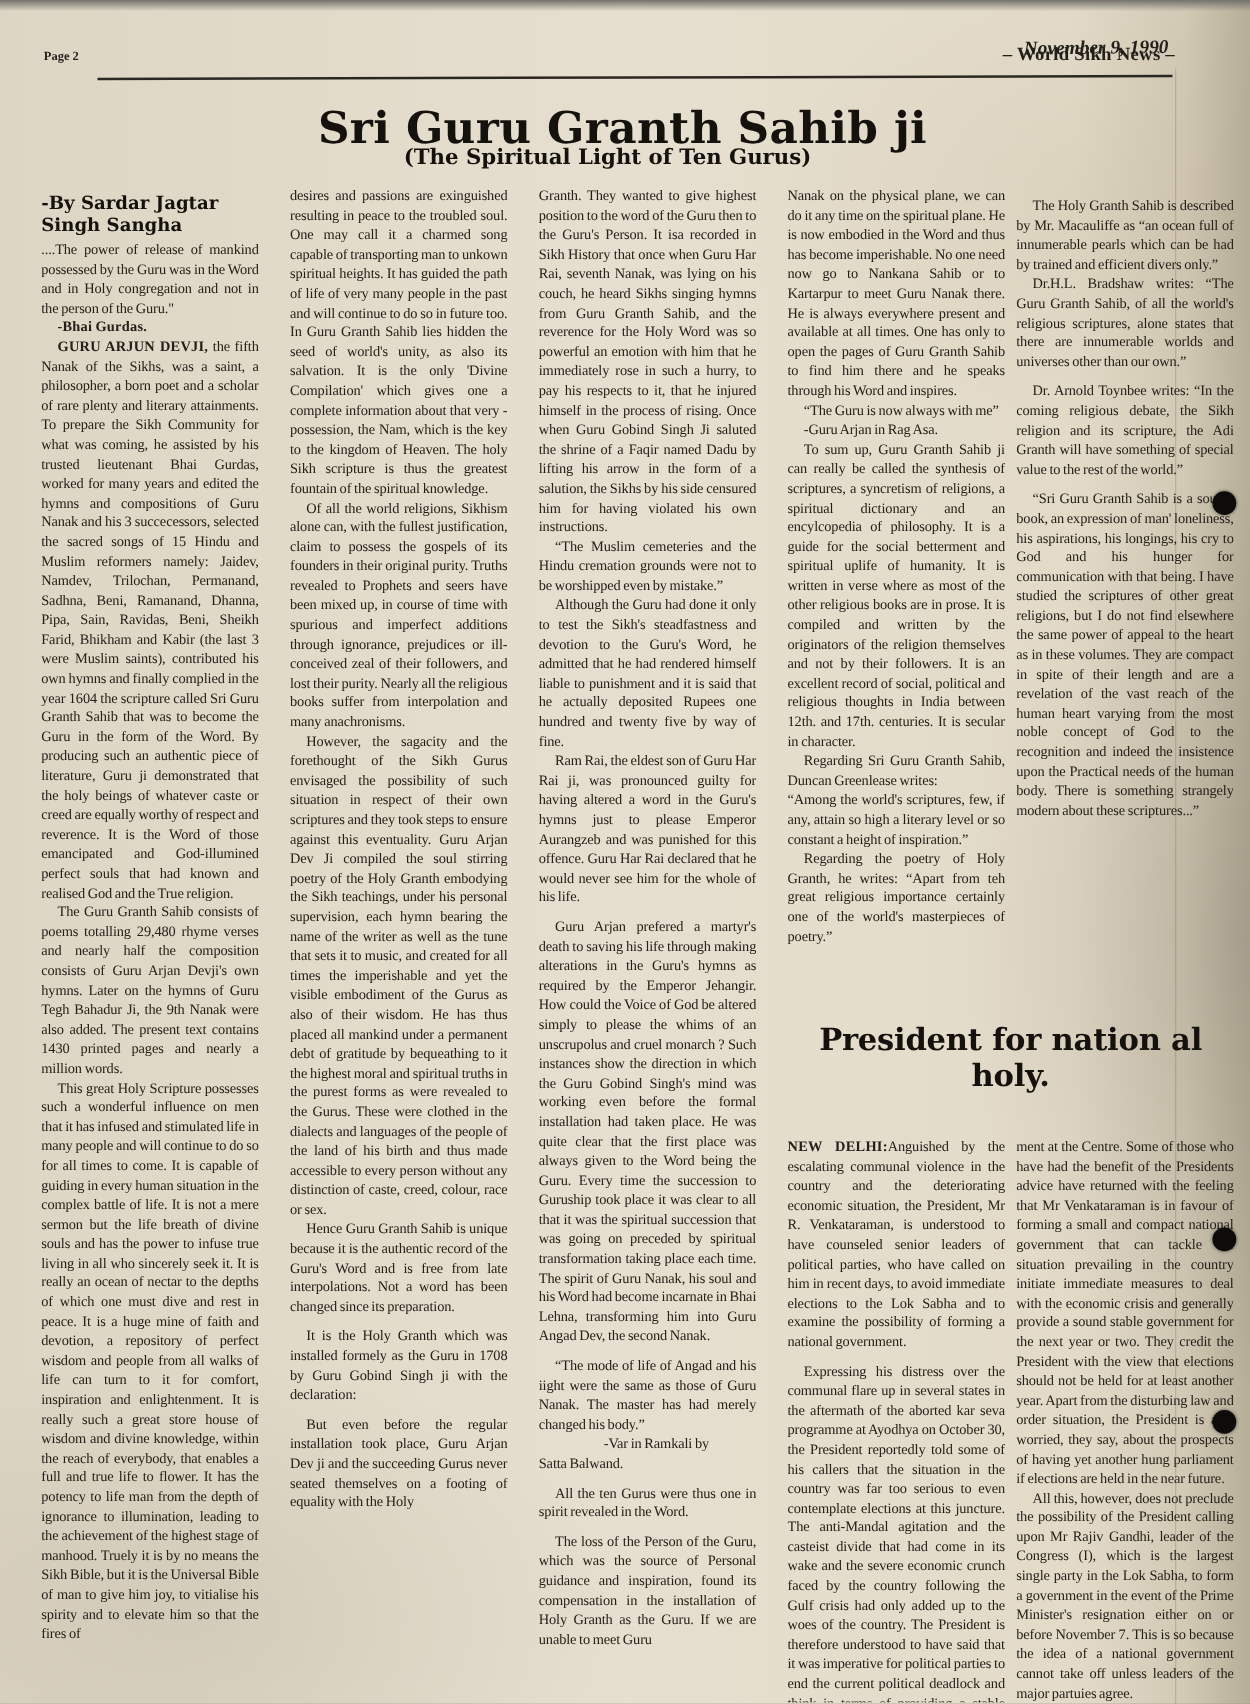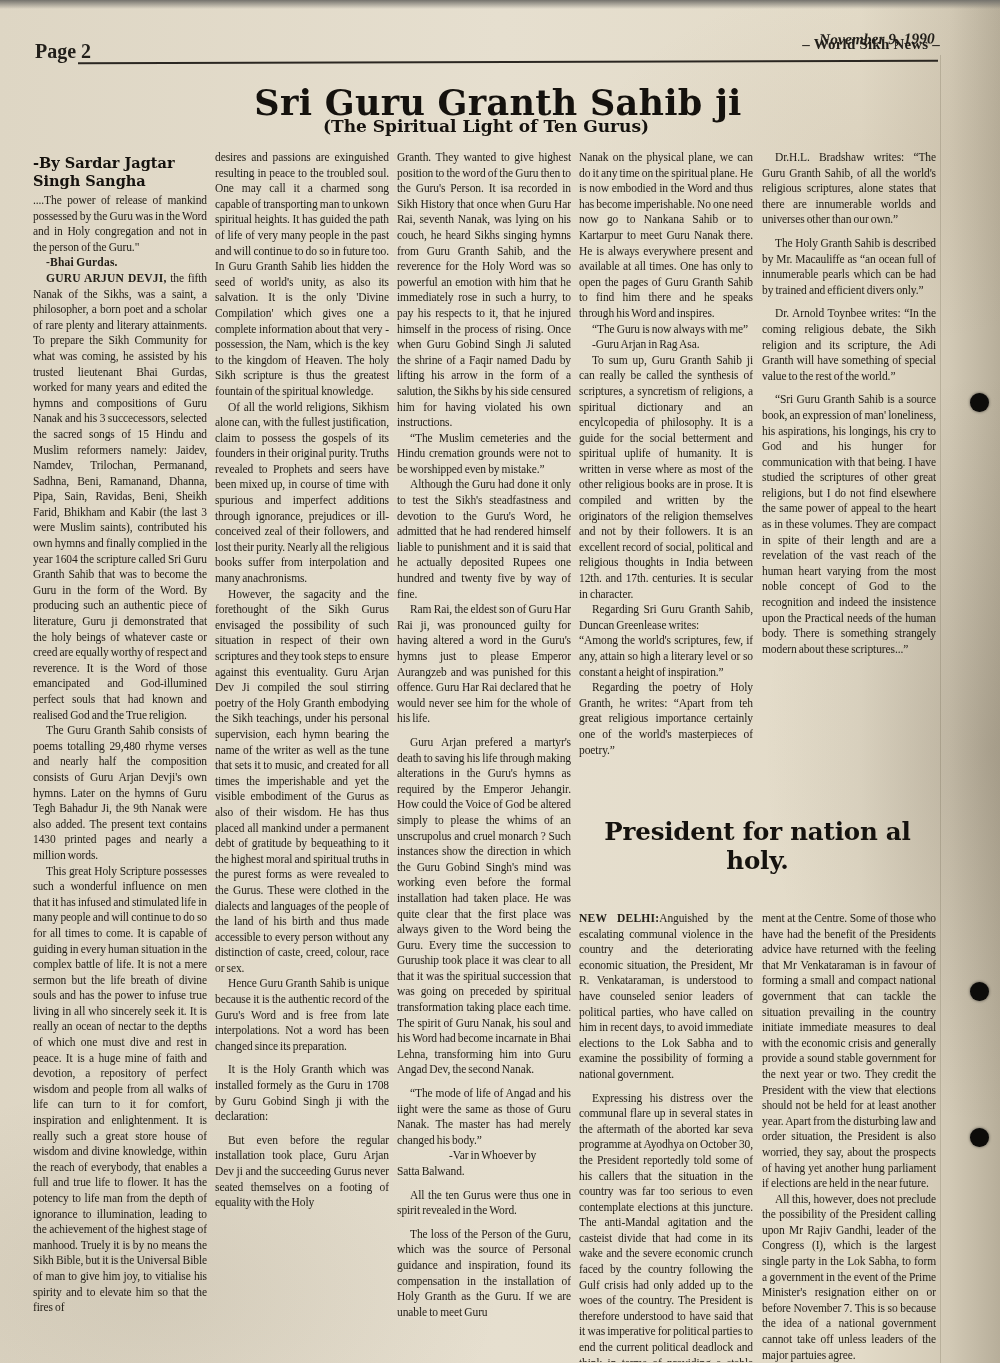--- a/index.html
+++ b/index.html
@@ -17,33 +17,33 @@
       radial-gradient(ellipse 500px 300px at 15% 95%, rgba(110,100,80,0.12), transparent 70%),
       radial-gradient(ellipse 300px 500px at 99% 55%, rgba(80,70,55,0.18), transparent 75%),
       linear-gradient(to right,#ded6c4 0%, #e6dfcf 50%, #e3dbc8 86%, #d2c9b5 95%, #b7ae9a 100%);
   }
   .scan-top{position:absolute;top:0;left:0;right:0;height:9px;
     background:linear-gradient(#74726c, rgba(116,114,108,0));}
   .crease{position:absolute;top:55px;bottom:0;right:59px;width:1px;background:rgba(90,80,60,0.22);}
 
   
   .masthead-row{position:absolute;left:35px;right:60px;top:30px;height:30px;}
-  .pagenum{position:absolute;left:0;top:10px;font-weight:bold;font-size:20px;}
+  .pagenum{position:absolute;left:0;top:10px;font-weight:bold;font-size:10px;}
   .masthead{position:absolute;left:0;right:0;top:6px;text-align:right;font-weight:bold;font-size:15px;letter-spacing:.2px;}
   .date{position:absolute;right:5px;top:0;font-weight:bold;font-size:15.5px;font-style:italic;transform:rotate(-0.6deg);}
   .rule{position:absolute;left:78px;right:62px;top:61px;height:2px;background:#2b2722;transform:rotate(-0.15deg);}
 
   
   .title{position:absolute;left:33px;width:906px;top:70px;margin:12px;text-align:center;
     font-family:"DejaVu Serif", serif;font-weight:bold;font-size:35px;letter-spacing:.3px;color:#15120e;}
   .subtitle{position:absolute;left:33px;width:906px;top:116px;margin:0;text-align:center;
     font-family:"DejaVu Serif", serif;font-weight:bold;font-size:17px;color:#15120e;}
 
   
-  .cols{position:absolute;left:33px;top:150px;width:906px;height:1212px;display:flex;gap:8px;}
+  .cols{position:absolute;left:33px;top:150px;width:906px;height:1212px;display:flex;gap:25px;}
   .col{width:174px;flex:none;overflow:hidden;height:100%;}
   .right-wrap{width:357px;flex:none;display:flex;flex-direction:column;height:100%;}
   .right-top{display:flex;gap:9px;height:662px;flex:none;overflow:hidden;}
   .right-top .col{height:662px;}
   .right-bottom{display:flex;gap:9px;flex:1;overflow:hidden;margin-top:29px;}
   .right-bottom .col{height:100%;}
 
   .col p.para{
     margin:0;font-size:11.5px;line-height:15.6px;text-align:justify;
     letter-spacing:-0.1px;word-spacing:-0.6px;text-indent:13px;color:#242019;
@@ -100,40 +100,40 @@
         <p class="para gap">It is the Holy Granth which was installed formely as the Guru in 1708 by Guru Gobind Singh ji with the declaration:</p>
         <p class="para gap">But even before the regular installation took place, Guru Arjan Dev ji and the succeeding Gurus never seated themselves on a footing of equality with the Holy</p>
       </section>
     <section class="col">
         <p class="para ni">Granth. They wanted to give highest position to the word of the Guru then to the Guru's Person. It isa recorded in Sikh History that once when Guru Har Rai, seventh Nanak, was lying on his couch, he heard Sikhs singing hymns from Guru Granth Sahib, and the reverence for the Holy Word was so powerful an emotion with him that he immediately rose in such a hurry, to pay his respects to it, that he injured himself in the process of rising. Once when Guru Gobind Singh Ji saluted the shrine of a Faqir named Dadu by lifting his arrow in the form of a salution, the Sikhs by his side censured him for having violated his own instructions.</p>
         <p class="para">“The Muslim cemeteries and the Hindu cremation grounds were not to be worshipped even by mistake.”</p>
         <p class="para">Although the Guru had done it only to test the Sikh's steadfastness and devotion to the Guru's Word, he admitted that he had rendered himself liable to punishment and it is said that he actually deposited Rupees one hundred and twenty five by way of fine.</p>
         <p class="para">Ram Rai, the eldest son of Guru Har Rai ji, was pronounced guilty for having altered a word in the Guru's hymns just to please Emperor Aurangzeb and was punished for this offence. Guru Har Rai declared that he would never see him for the whole of his life.</p>
         <p class="para gap">Guru Arjan prefered a martyr's death to saving his life through making alterations in the Guru's hymns as required by the Emperor Jehangir. How could the Voice of God be altered simply to please the whims of an unscrupolus and cruel monarch ? Such instances show the direction in which the Guru Gobind Singh's mind was working even before the formal installation had taken place. He was quite clear that the first place was always given to the Word being the Guru. Every time the succession to Guruship took place it was clear to all that it was the spiritual succession that was going on preceded by spiritual transformation taking place each time. The spirit of Guru Nanak, his soul and his Word had become incarnate in Bhai Lehna, transforming him into Guru Angad Dev, the second Nanak.</p>
         <p class="para gap">“The mode of life of Angad and his iight were the same as those of Guru Nanak. The master has had merely changed his body.”</p>
-        <p class="para attrib">-Var in Whoever by</p>
+        <p class="para attrib">-Var in Ramkali by</p>
         <p class="para ni">Satta Balwand.</p>
         <p class="para gap">All the ten Gurus were thus one in spirit revealed in the Word.</p>
         <p class="para gap">The loss of the Person of the Guru, which was the source of Personal guidance and inspiration, found its compensation in the installation of Holy Granth as the Guru. If we are unable to meet Guru</p>
       </section>
 
     <div class="right-wrap">
       <div class="right-top">
         <section class="col">
             <p class="para ni">Nanak on the physical plane, we can do it any time on the spiritual plane. He is now embodied in the Word and thus has become imperishable. No one need now go to Nankana Sahib or to Kartarpur to meet Guru Nanak there. He is always everywhere present and available at all times. One has only to open the pages of Guru Granth Sahib to find him there and he speaks through his Word and inspires.</p>
             <p class="para">“The Guru is now always with me”</p>
             <p class="para">-Guru Arjan in Rag Asa.</p>
             <p class="para">To sum up, Guru Granth Sahib ji can really be called the synthesis of scriptures, a syncretism of religions, a spiritual dictionary and an encylcopedia of philosophy. It is a guide for the social betterment and spiritual uplife of humanity. It is written in verse where as most of the other religious books are in prose. It is compiled and written by the originators of the religion themselves and not by their followers. It is an excellent record of social, political and religious thoughts in India between 12th. and 17th. centuries. It is secular in character.</p>
             <p class="para">Regarding Sri Guru Granth Sahib, Duncan Greenlease writes:</p>
             <p class="para ni">“Among the world's scriptures, few, if any, attain so high a literary level or so constant a height of inspiration.”</p>
             <p class="para">Regarding the poetry of Holy Granth, he writes: “Apart from teh great religious importance certainly one of the world's masterpieces of poetry.”</p>
           </section>
         <section class="col">
+            <p class="para gap">The Holy Granth Sahib is described by Mr. Macauliffe as “an ocean full of innumerable pearls which can be had by trained and efficient divers only.”</p>
             <p class="para">Dr.H.L. Bradshaw writes: “The Guru Granth Sahib, of all the world's religious scriptures, alone states that there are innumerable worlds and universes other than our own.”</p>
-            <p class="para gap">The Holy Granth Sahib is described by Mr. Macauliffe as “an ocean full of innumerable pearls which can be had by trained and efficient divers only.”</p>
             <p class="para gap">Dr. Arnold Toynbee writes: “In the coming religious debate, the Sikh religion and its scripture, the Adi Granth will have something of special value to the rest of the world.”</p>
             <p class="para gap">“Sri Guru Granth Sahib is a source book, an expression of man' loneliness, his aspirations, his longings, his cry to God and his hunger for communication with that being. I have studied the scriptures of other great religions, but I do not find elsewhere the same power of appeal to the heart as in these volumes. They are compact in spite of their length and are a revelation of the vast reach of the human heart varying from the most noble concept of God to the recognition and indeed the insistence upon the Practical needs of the human body. There is something strangely modern about these scriptures...”</p>
           </section>
       </div>
       <h2 class="pres-title">President for nation al holy.</h2>
       <div class="right-bottom">
         <section class="col">
             <p class="para ni"><b>NEW DELHI:</b>Anguished by the escalating communal violence in the country and the deteriorating economic situation, the President, Mr R. Venkataraman, is understood to have counseled senior leaders of political parties, who have called on him in recent days, to avoid immediate elections to the Lok Sabha and to examine the possibility of forming a national government.</p>
             <p class="para gap">Expressing his distress over the communal flare up in several states in the aftermath of the aborted kar seva programme at Ayodhya on October 30, the President reportedly told some of his callers that the situation in the country was far too serious to even contemplate elections at this juncture. The anti-Mandal agitation and the casteist divide that had come in its wake and the severe economic crunch faced by the country following the Gulf crisis had only added up to the woes of the country. The President is therefore understood to have said that it was imperative for political parties to end the current political deadlock and think in terms of providing a stable govern-</p>
           </section>

